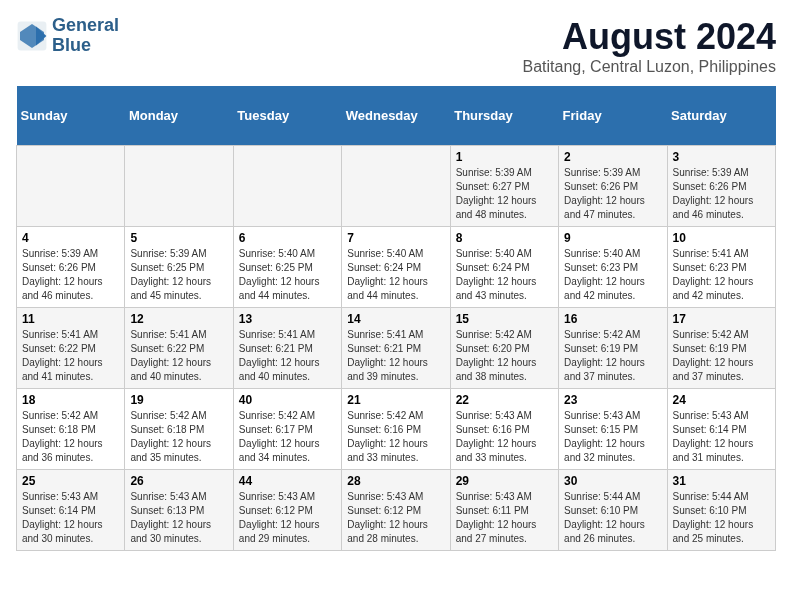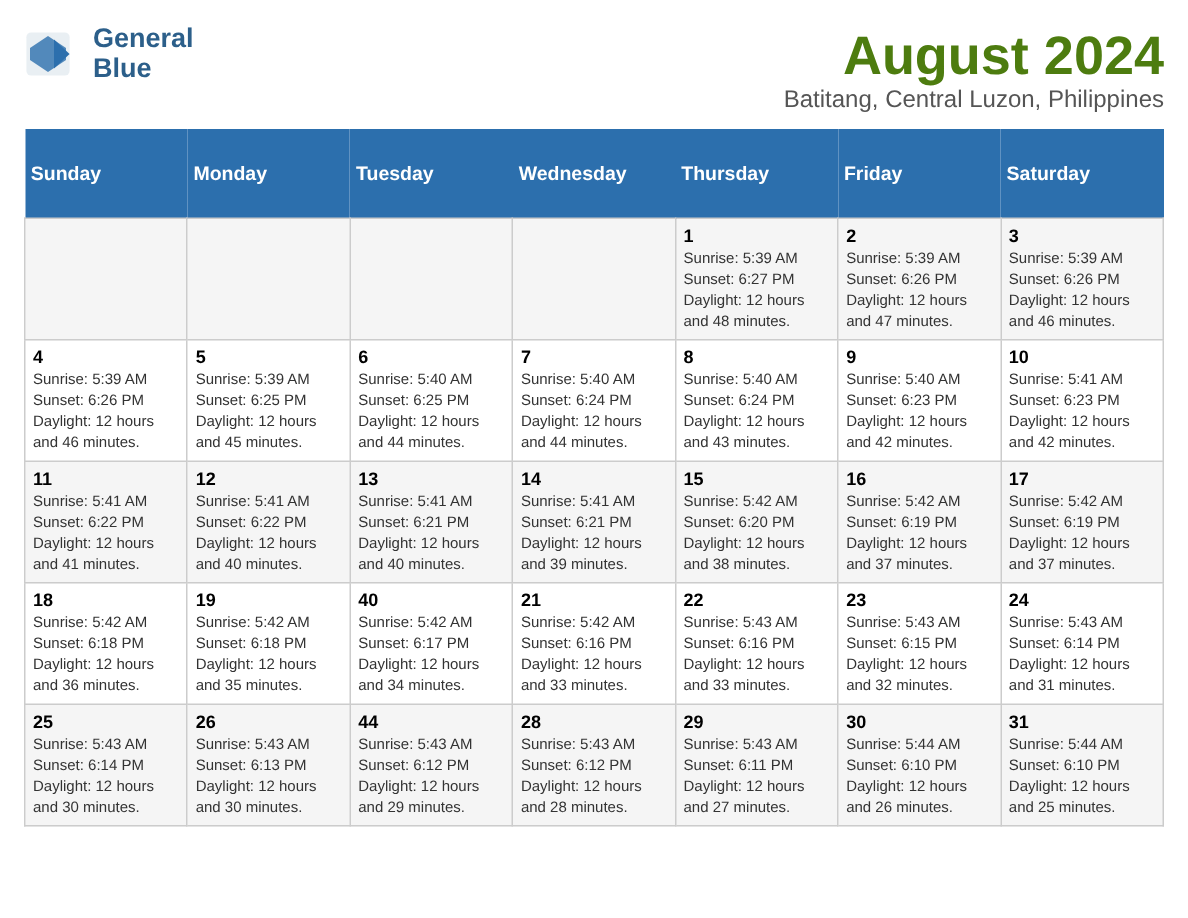--- a/index.html
+++ b/index.html
@@ -12,39 +12,39 @@
     }
     .header-area {
       display: flex;
       justify-content: space-between;
       align-items: flex-start;
       margin-bottom: 10px;
     }
     .logo {
       display: flex;
       align-items: center;
-      gap: 14px;
+      gap: 4px;
     }
     .logo-text {
       font-size: 18px;
       font-weight: bold;
       color: #2c5f8a;
       line-height: 1.1;
     }
     .logo-icon {
       width: 32px;
       height: 32px;
     }
     .title-area {
       text-align: right;
     }
     .main-title {
       font-size: 36px;
       font-weight: bold;
-      color: #4d7c0f;
+      color: #0f172a;
     }
     .subtitle {
       font-size: 16px;
       color: #555;
     }
     table {
       width: 100%;
       border-collapse: collapse;
       font-size: 11px;
     }

